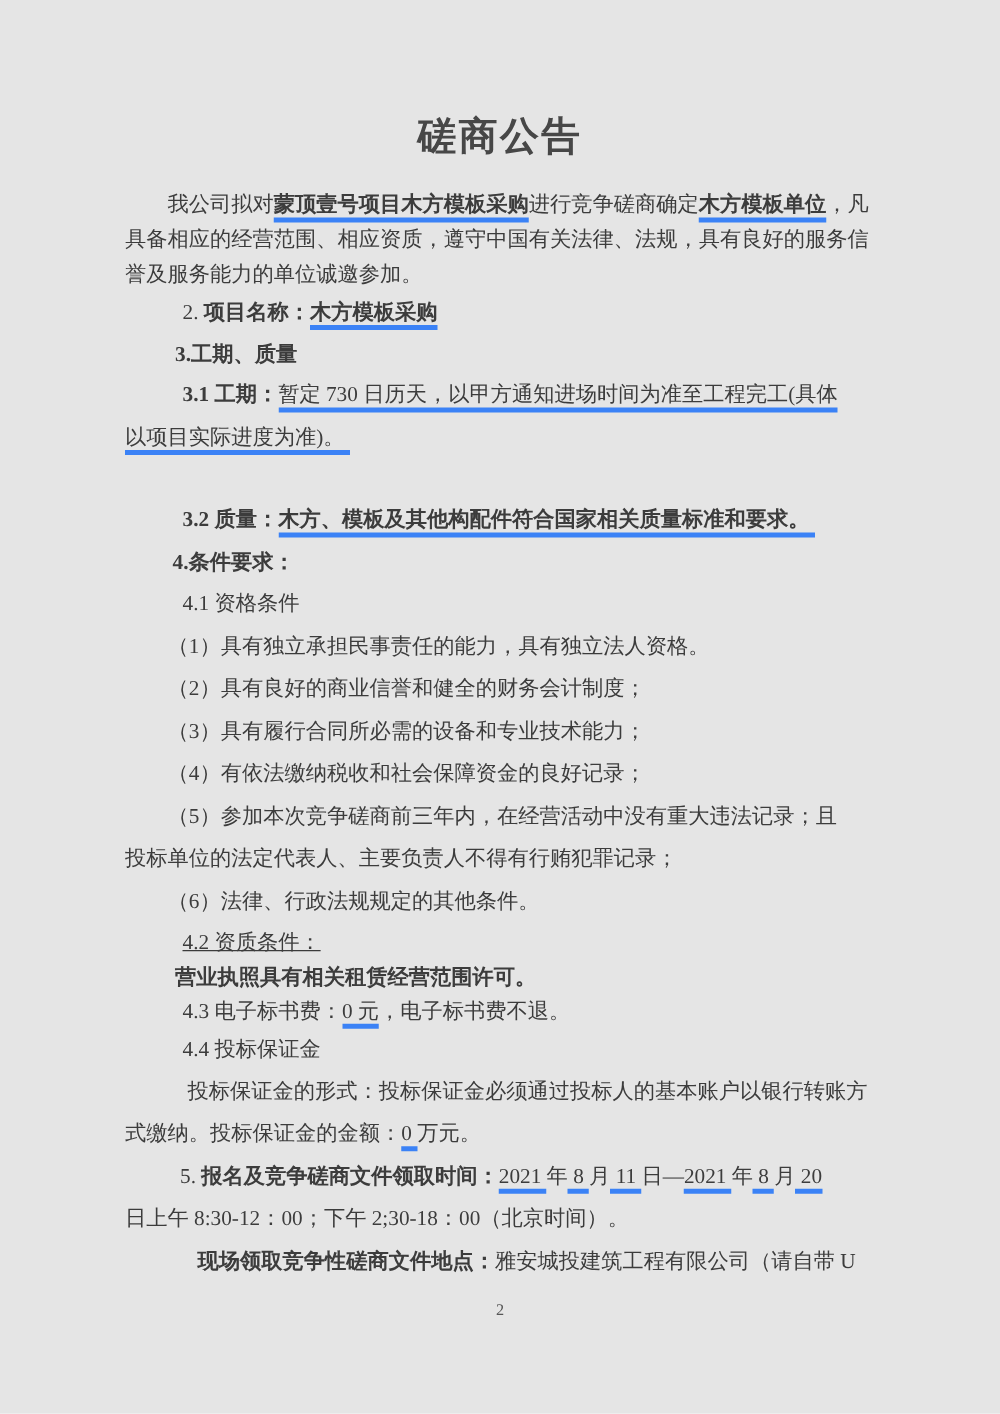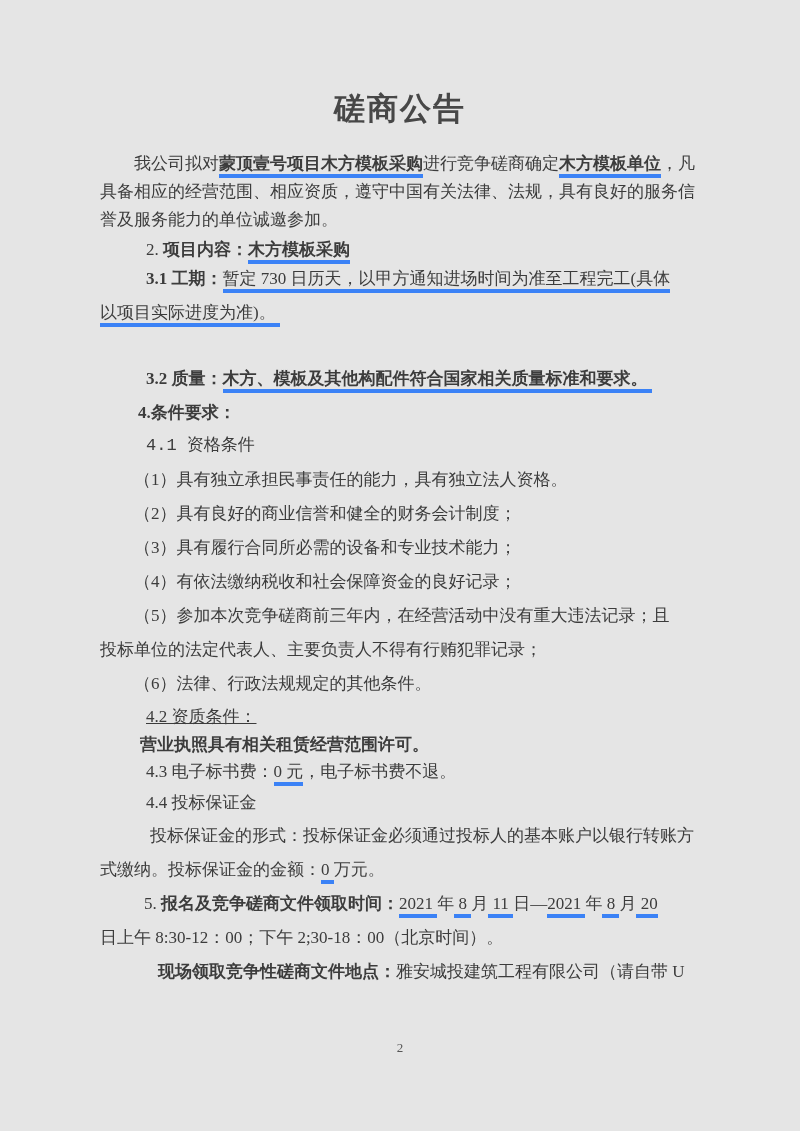--- a/index.html
+++ b/index.html
@@ -17,21 +17,21 @@
   }
   p{margin:0;font-size:17px;text-align:justify;}
   .b{font-weight:700;}
   .u{border-bottom:4px solid #3b82f6;padding-bottom:1px;}
   .intro{line-height:28px;text-indent:34px;margin-bottom:3px;}
   .proj{line-height:25px;padding-left:46px;}
   .h3{margin-top:6px;line-height:31px;padding-left:40px;font-weight:700;}
   .s31{line-height:34px;text-indent:46px;}
   .s32{line-height:34px;padding-left:46px;margin-top:32px;}
   .h4{line-height:33px;padding-left:38px;font-weight:700;}
-  .s41{line-height:34px;padding-left:46px;font-family:Liberation Mono, monospace;}
+  .s41{line-height:34px;padding-left:46px;}
   .cond{line-height:34px;padding-left:34px;}
   .cond5{line-height:34px;text-indent:34px;padding-left:0;}
   .s42{line-height:31px;padding-left:46px;text-decoration:underline;}
   .s42v{line-height:25px;padding-left:40px;font-weight:700;}
   .s43{line-height:30px;padding-left:46px;}
   .s44{line-height:32px;padding-left:46px;}
   .deposit{line-height:34px;text-indent:50px;}
   .s5{line-height:34px;text-indent:44px;}
   .venue{line-height:34px;text-indent:58px;}
   .pagenum{
@@ -42,22 +42,23 @@
 </head>
 <body>
 
 <div class="page">
   <div class="content">
 
     <h1 class="doc-title">磋商公告</h1>
 
     <p class="intro"><span>我公司拟对</span><span class="b u">蒙顶壹号项目木方模板采购</span><span>进行竞争磋商确定</span><span class="b u">木方模板单位</span><span>，凡</span><br><span>具备相应的经营范围、相应资质，遵守中国有关法律、法规，具有良好的服务信</span><br><span>誉及服务能力的单位诚邀参加。</span></p>
 
-    <p class="proj"><span>2. </span><span class="b">项目内容：</span><span class="b u">木方模板采购</span></p>
+    <p class="proj"><span>2. </span><span class="b">项目名称：</span><span class="b u">木方模板采购</span></p>
 
+    <p class="h3">3.工期、质量</p>
 
     <p class="s31"><span class="b">3.1 工期：</span><span class="u">暂定 730 日历天，以甲方通知进场时间为准至工程完工(具体</span><br><span class="u">以项目实际进度为准)。&nbsp;</span></p>
 
     <p class="s32"><span class="b">3.2 质量：</span><span class="b u">木方、模板及其他构配件符合国家相关质量标准和要求。&nbsp;</span></p>
 
     <p class="h4">4.条件要求：</p>
 
     <p class="s41">4.1 资格条件</p>
 
     <p class="cond">（1）具有独立承担民事责任的能力，具有独立法人资格。</p>

